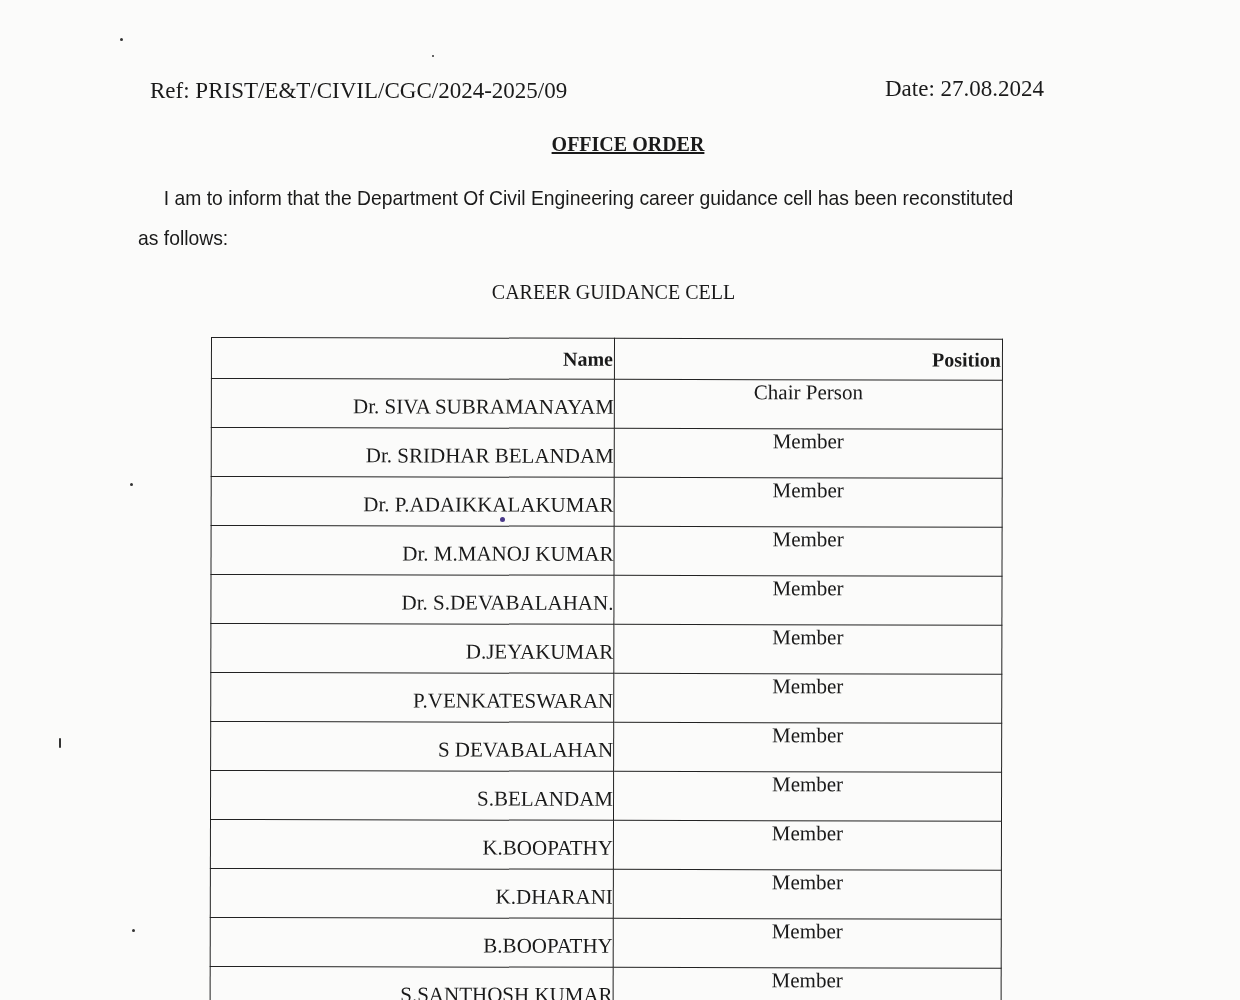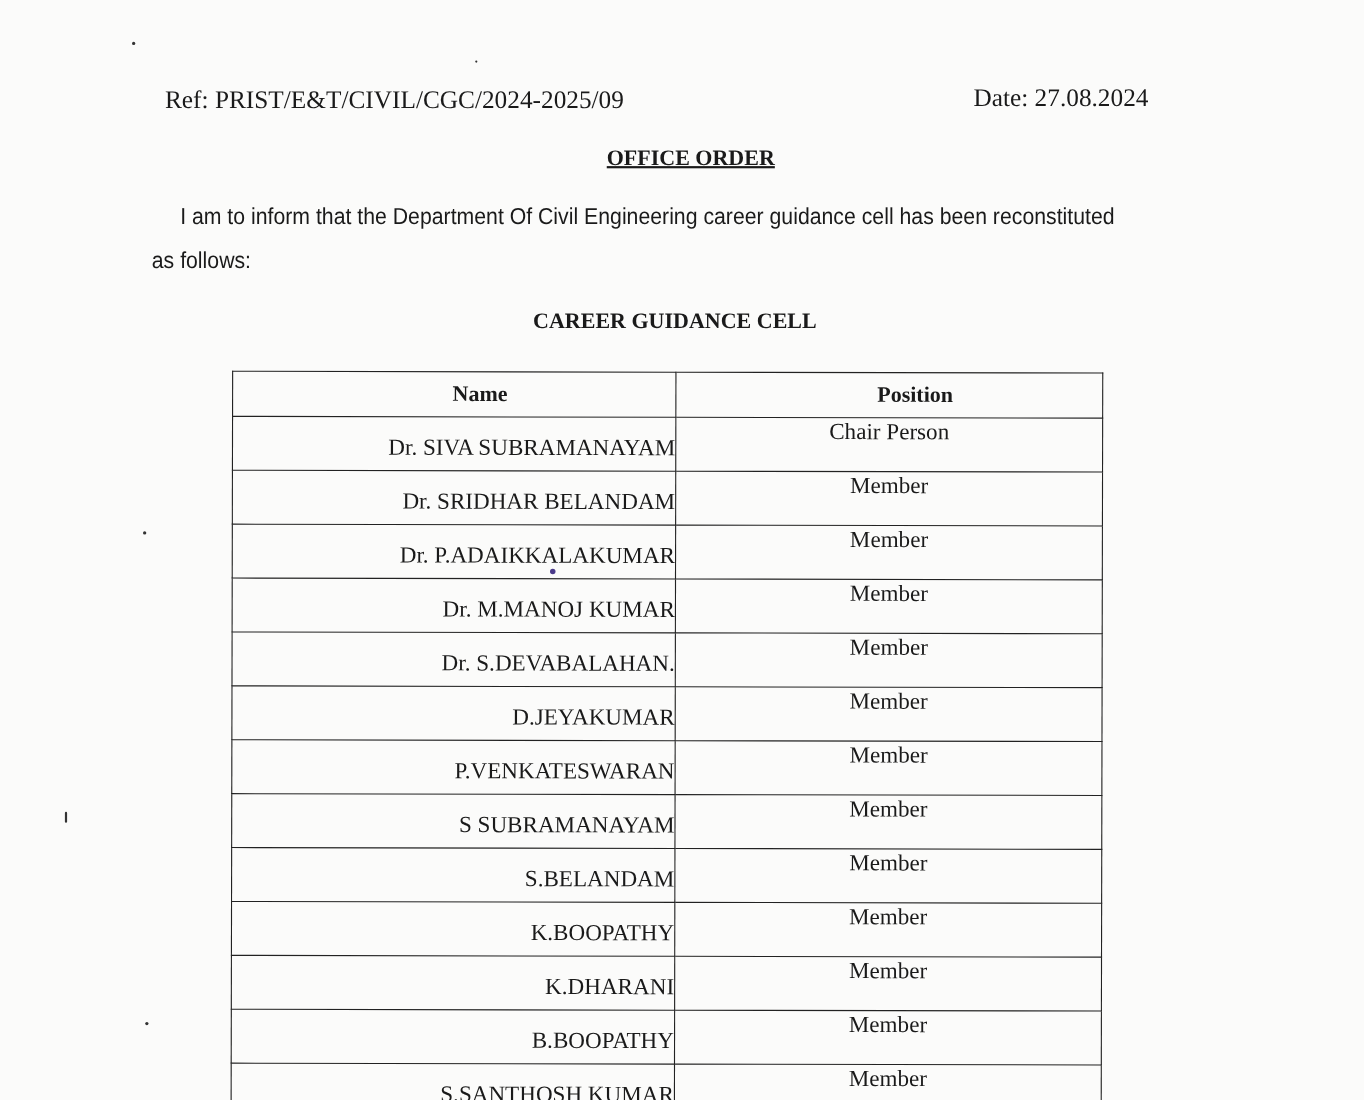--- a/index.html
+++ b/index.html
@@ -18,29 +18,29 @@
   }
   .para {
     position: absolute; left: 138px; top: 178px; width: 960px;
     font-size: 21px; line-height: 40px;
     font-family: "Liberation Sans Narrow", "Liberation Sans", sans-serif;
     transform: scaleX(0.92); transform-origin: left top;
   }
   .para .indent { display: inline-block; width: 28px; }
   .cell-title {
     position: absolute; left: 0; width: 1227px; top: 281px; text-align: center;
-    font-size: 20px; font-weight: bold;
+    font-size: 20px; font-weight: normal;
   }
   table {
     position: absolute; left: 211px; top: 337px;
     border-collapse: collapse; width: 792px;
     transform: rotate(0.12deg); transform-origin: left top;
   }
   th, td { border: 1.6px solid #222; font-size: 21px; }
-  th { height: 38px; font-size: 20px; font-weight: bold; text-align: center; padding-left: 48px; }
+  th { height: 38px; font-size: 20px; font-weight: bold; text-align: right; padding-left: 48px; }
   td { height: 42px; }
   td.name { width: 390px; padding: 6px 0 0 12px; text-align: right; vertical-align: middle; }
   td.pos { text-align: center; vertical-align: top; padding-top: 0; }
   .speck { position: absolute; background: #333; border-radius: 50%; }
 </style>
 </head>
 <body>
 
 <div class="speck" style="left:120px;top:38px;width:3px;height:3px"></div>
 <div class="speck" style="left:432px;top:55px;width:2px;height:2px"></div>
@@ -91,21 +91,21 @@
       </tr>
       <tr>
         <td class="name">D.JEYAKUMAR</td>
         <td class="pos">Member</td>
       </tr>
       <tr>
         <td class="name">P.VENKATESWARAN</td>
         <td class="pos">Member</td>
       </tr>
       <tr>
-        <td class="name">S SUBRAMANAYAM</td>
+        <td class="name">S DEVABALAHAN</td>
         <td class="pos">Member</td>
       </tr>
       <tr>
         <td class="name">S.BELANDAM</td>
         <td class="pos">Member</td>
       </tr>
       <tr>
         <td class="name">K.BOOPATHY</td>
         <td class="pos">Member</td>
       </tr>

